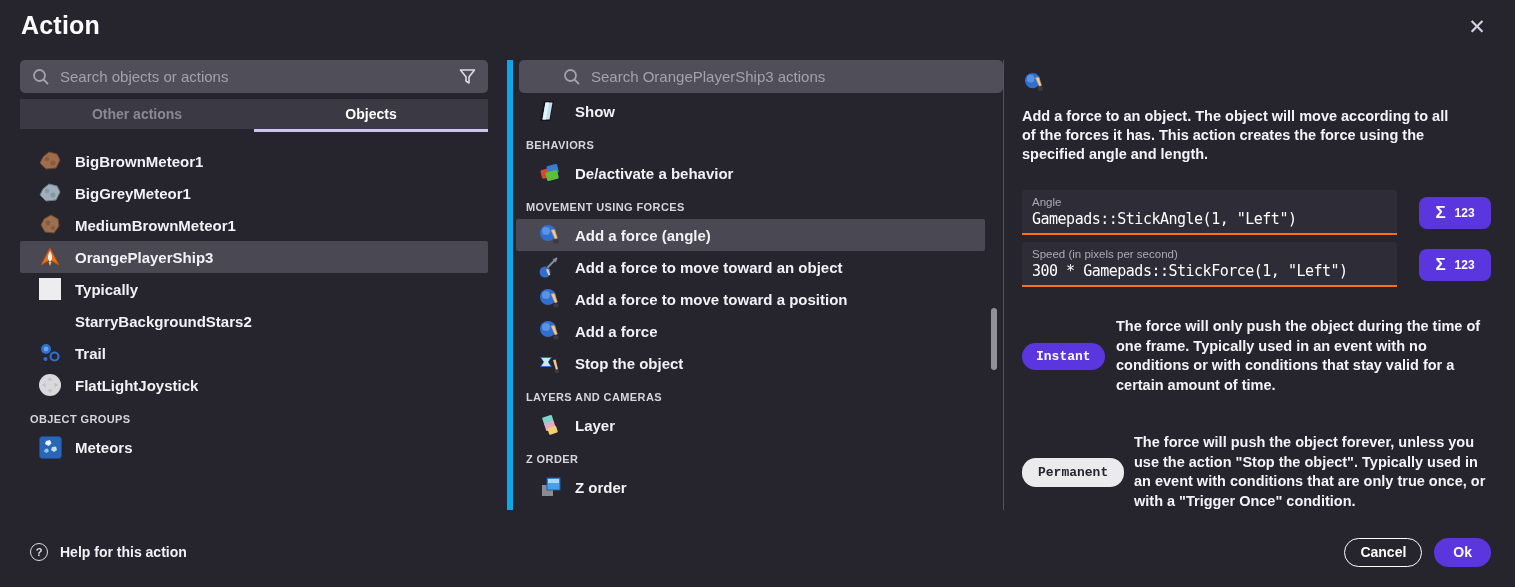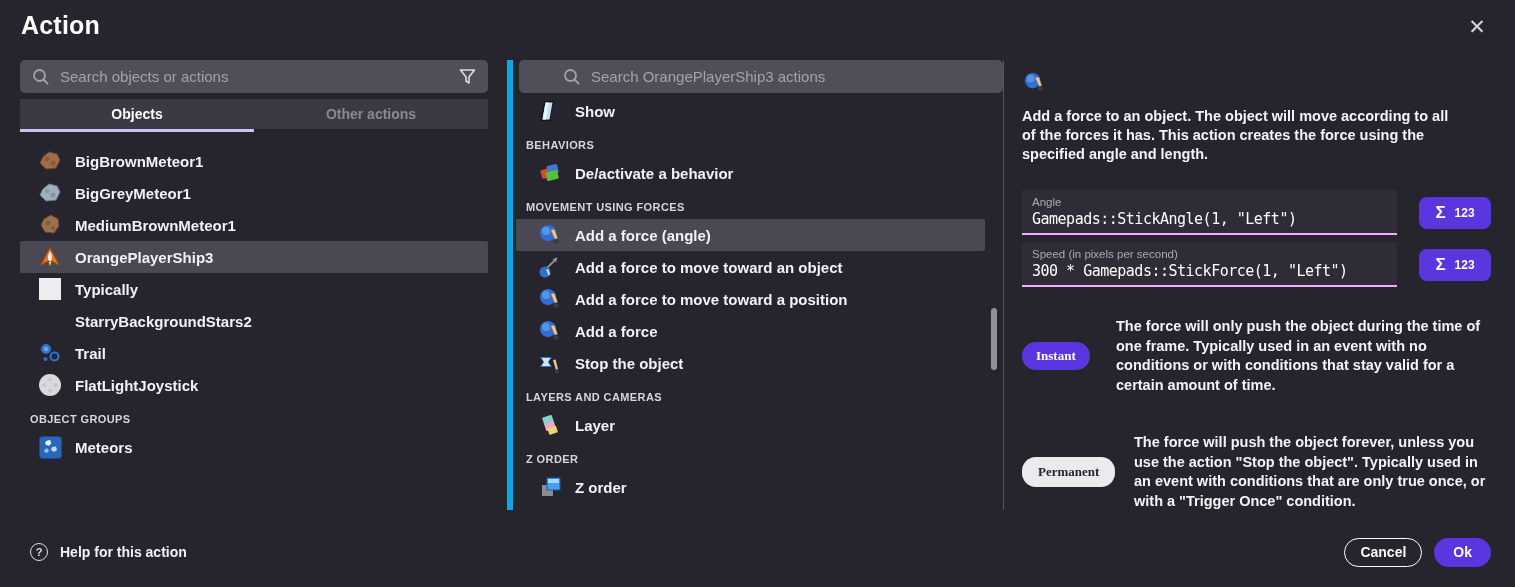--- a/index.html
+++ b/index.html
@@ -81,21 +81,21 @@
     background:#919098; border-radius:3px; cursor:pointer;
   }
 
   
   .desc-row { display:flex; gap:13px; margin-bottom:26px;flex-direction:column; }
   .desc-text { font-size:14.5px; font-weight:700; line-height:19px; color:#f4f3f7; max-width:442px; }
 
   .field-row { display:flex; align-items:center; margin-bottom:7px; }
   .field {
     flex:1; max-width:375px; background:#2e2d37;
-    border-bottom:2px solid #f0abfc; border-radius:3px 3px 0 0;
+    border-bottom:2px solid #f97316; border-radius:3px 3px 0 0;
     padding:6px 10px 5px;
   }
   .field-label { font-size:11.5px; color:#aba9b4; font-weight:400; margin-bottom:2px; }
   .field input {
     width:100%; background:transparent; border:none; outline:none;
     font-family:"DejaVu Sans Mono", monospace;
     font-size:15px; color:#ffffff; letter-spacing:-0.5px;
   }
   .expr-btn {
     margin-left:22px; width:72px; height:32px; background:#5b35dd;
@@ -103,21 +103,21 @@
     display:flex; align-items:center; justify-content:center; gap:9px;
     color:#ffffff;
   }
   .expr-btn .sigma { font-size:17px; font-weight:700; }
   .expr-btn .nums  { font-size:12px; font-weight:700;text-align:center; }
 
   .note-row { display:flex; align-items:center; margin-top:30px; }
   .badge-col { flex:0 0 auto; display:flex; justify-content:flex-start; }
   .badge {
     border:none; cursor:pointer; border-radius:14px;
-    font-family:Liberation Serif, serif;
+    font-family:Liberation Mono, monospace;
     font-size:13px; font-weight:700; padding:6px 14px; white-space:nowrap;
   }
   .badge.primary   { background:#5b35dd; color:#ffffff; }
   .badge.secondary { background:#ebebee; color:#26252e; padding:7px 16px; }
   .note-text { font-size:14.5px; font-weight:700; line-height:19.5px; color:#f4f3f7; }
   .note-instant  .badge-col { width:94px; }
   .note-instant  .note-text { max-width:392px; }
   .note-permanent .badge-col { width:112px; }
   .note-permanent { margin-top:38px; }
   .note-permanent .note-text { max-width:372px; }
@@ -161,25 +161,25 @@
       </span>
       <input type="text" placeholder="Search objects or actions" style="">
       <span class="ic" style="width:18px;height:18px">
         <svg class="icon-svg" width="17" height="17" viewBox="0 0 17 17">
             <path d="M1.5 2 h14 l-5.5 7 v6 l-3 -2 v-4 z" fill="none" stroke="#dddce4" stroke-width="1.6" stroke-linejoin="round"></path>
           </svg>
       </span>
     </div>
 
     <div class="tabs">
+      <div class="tab">
+        <span>Other actions</span>
+      </div>
       <div class="tab active">
         <span>Objects</span>
-      </div>
-      <div class="tab">
-        <span>Other actions</span>
       </div>
     </div>
 
     <div class="obj-list">
 
       <div class="row">
         <span class="ic">
           <svg class="icon-svg" width="24" height="22" viewBox="0 0 24 22">
               <path d="M5 7 L11 2 L19 4 L22 10 L18 18 L8 19 L2 13 Z" fill="#a06c4b" stroke="#6f4830" stroke-width="1"></path>
               <circle cx="9" cy="9" r="2.2" fill="#8a5a3c"></circle>

